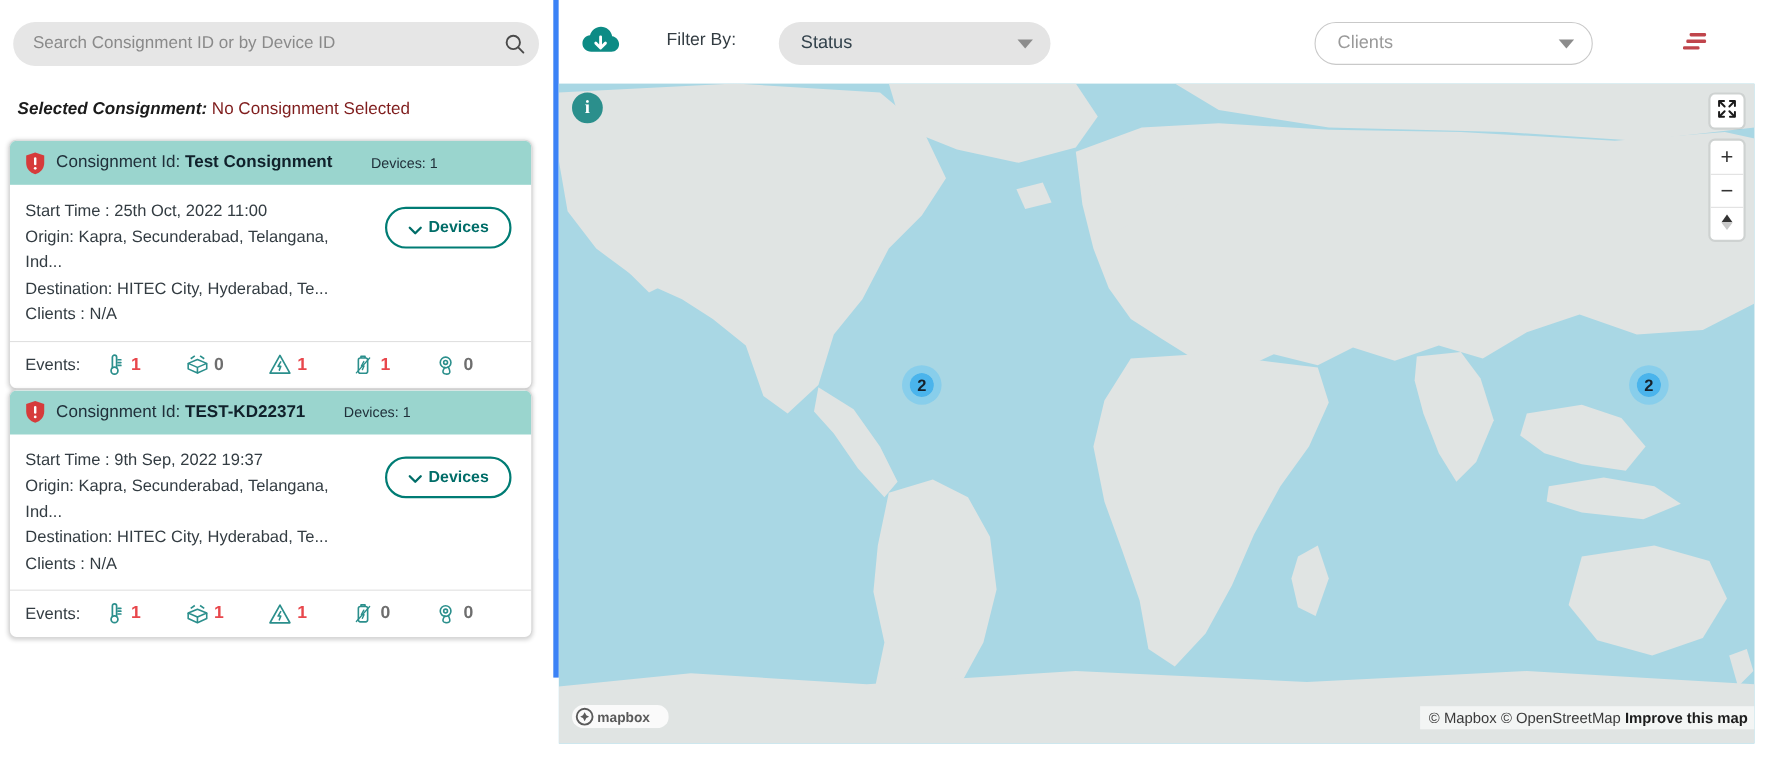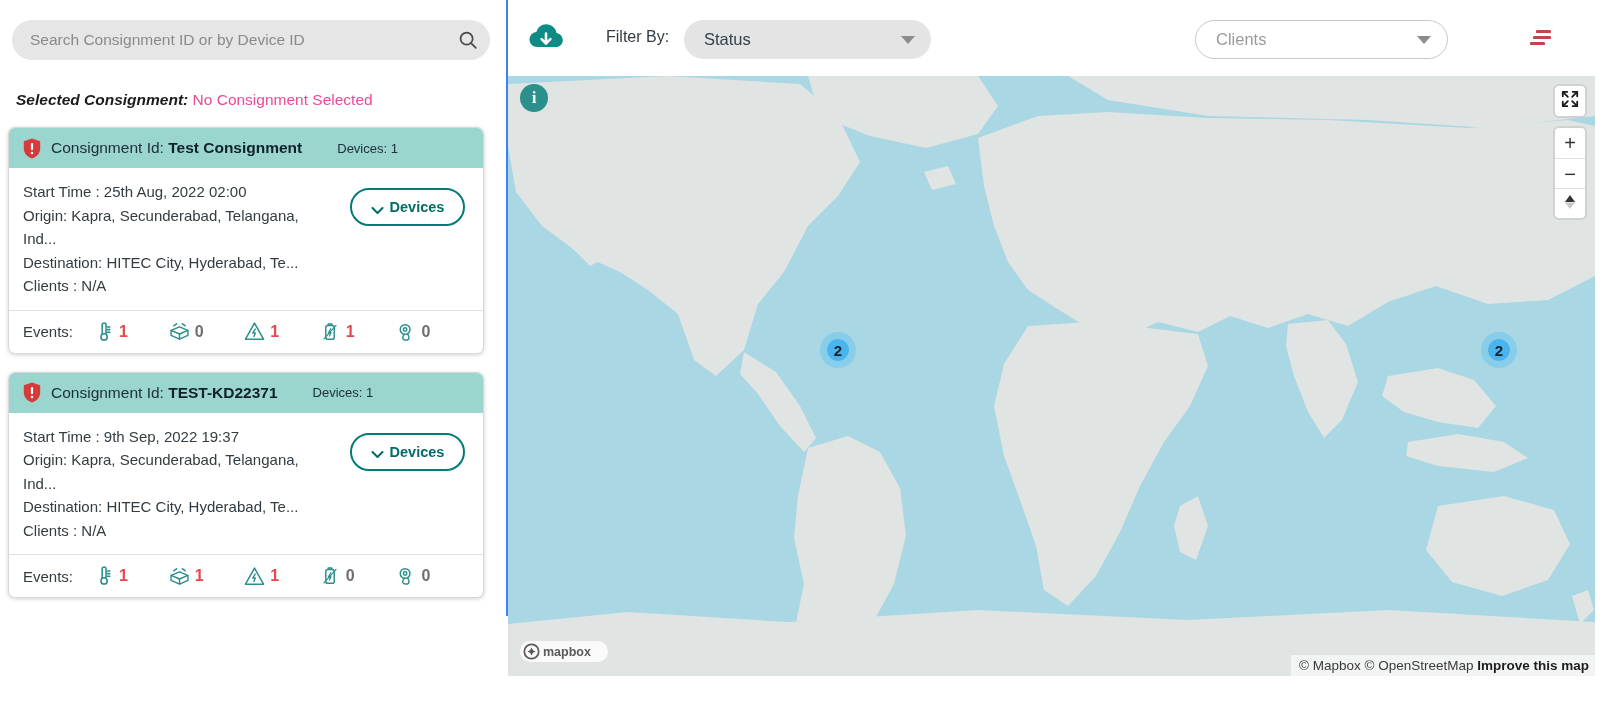--- a/index.html
+++ b/index.html
@@ -10,21 +10,21 @@
     background: #ffffff;
     overflow: hidden;
   }
   .app { position: relative; width: 1614px; height: 708px; display: flex; }
 
   
   .left-panel {
     width: 508px; height: 616px;
     position: relative;
     background: #fff;
-    border-right: 2px solid #3b82f6;
+    border-right: 5px solid #3b82f6;
     flex: 0 0 508px;
     padding-left: 12px;
   }
   .search-wrap {
     position: absolute; left: 12px; top: 20px;
     width: 478px; height: 40px;
     background: #e6e6e6;
     border-radius: 20px;
     display: flex; align-items: center;
   }
@@ -36,30 +36,29 @@
     padding: 0 6px 0 18px;
   }
   .search-input::placeholder { color: #8a8a8a; }
   .search-icon { width: 44px; display: flex; align-items: center; justify-content: center; cursor: pointer; }
 
   .selected-line {
     position: absolute; left: 16px; top: 91px;
     font-size: 15.5px; color: #222; white-space: nowrap;
   }
   .selected-line .lbl { font-weight: bold; color: #1b1b1b; font-style: italic; }
-  .selected-line .val { color: #ec4899; font-weight: normal; }
+  .selected-line .val { color: #7f1d1d; font-weight: normal; }
 
   .cards { position: absolute; left: 8px; top: 127px; width: 476px; }
 
   .card {
     background: #fff;
     border: 1px solid #d8d8d8;
     border-radius: 7px;
     box-shadow: 0 1px 4px rgba(0,0,0,.18);
-    margin-bottom: 18px;
     overflow: hidden;
   }
   .card-head {
     background: #9ad5ce;
     height: 40px;
     display: flex; align-items: center;
     padding: 0 14px;
   }
   .shield-icon { width: 18px; height: 21px; flex: 0 0 18px; margin-right: 10px; }
   .card-head-title { font-size: 15.5px; color: #20303a; white-space: nowrap; }
@@ -105,21 +104,21 @@
     border-radius: 20px;
     display: flex; align-items: center;
     padding: 0 16px 0 20px;
     font-size: 16.5px;
     cursor: pointer;
   }
   .sel.filled { background: #e4e4e4; color: #32414b; }
   .sel.outlined { background: #fff; border: 1px solid #c9c9c9; color: #9a9a9a; }
   .sel .txt { flex: 1; white-space: nowrap; }
   .sel .caret { width: 0; height: 0; border-left: 7px solid transparent; border-right: 7px solid transparent; border-top: 8px solid #8c8c8c; margin-left: 10px; }
-  #sel-status { left: 176px; width: 247px; gap: 19px; }
+  #sel-status { left: 200px; width: 247px; gap: 19px; }
   #sel-temp  { left: 441px; width: 247px; }
   #sel-client{ left: 687px; width: 253px; }
   .sort-icon { position: absolute; left: 1017px; top: 26px; width: 34px; height: 24px; cursor: pointer; }
 
   .map {
     position: absolute; left: 0; top: 76px;
     width: 1087px; height: 600px;
     background: #a9d7e4;
     overflow: hidden;
   }
@@ -156,21 +155,21 @@
     border-radius: 50%;
     background: #4ab4ec;
     border: 7px solid rgba(110,198,240,.55);
     background-clip: padding-box;
     color: #16212b; font-weight: bold; font-size: 15px;
     display: flex; align-items: center; justify-content: center;
     cursor: pointer;
   }
   .mapbox-logo { position: absolute; left: 12px; bottom: 14px; width: 88px; height: 21px; }
   .attrib {
-    position: absolute; right: 0; bottom: 0;
+    position: absolute; right: 0; bottom: 13px;
     background: rgba(255,255,255,.62);
     font-size: 13.5px; color: #3a3a3a;
     padding: 3px 6px 3px 8px;
     white-space: nowrap;
   }
   .attrib b { color: #1d1d1d; }
 </style>
 </head>
 <body>
 
@@ -203,21 +202,21 @@
               <rect x="7.9" y="5" width="2.2" height="7.2" rx="1.1" fill="#fff"></rect>
               <circle cx="9" cy="15" r="1.25" fill="#fff"></circle>
             </svg>
           </span>
           <span class="card-head-title">
             <span>Consignment Id:</span> <b>Test Consignment</b>
           </span>
           <span class="card-head-devices">Devices: 1</span>
         </div>
         <div class="card-body">
-          <div class="row">Start Time : 25th Aug, 2022 02:00</div>
+          <div class="row">Start Time : 25th Oct, 2022 11:00</div>
           <div class="row">Origin: Kapra, Secunderabad, Telangana, Ind...</div>
           <div class="row">Destination: HITEC City, Hyderabad, Te...</div>
           <div class="row">Clients : N/A</div>
           <div class="devices-btn">
             <span class="chev">
               <svg width="13" height="9" viewBox="0 0 13 9" fill="none" stroke="#006d68" stroke-width="2.1" stroke-linecap="round" stroke-linejoin="round">
                   <polyline points="1.5,2 6.5,7 11.5,2"></polyline>
                 </svg>
             </span>
             <span>Devices</span>

